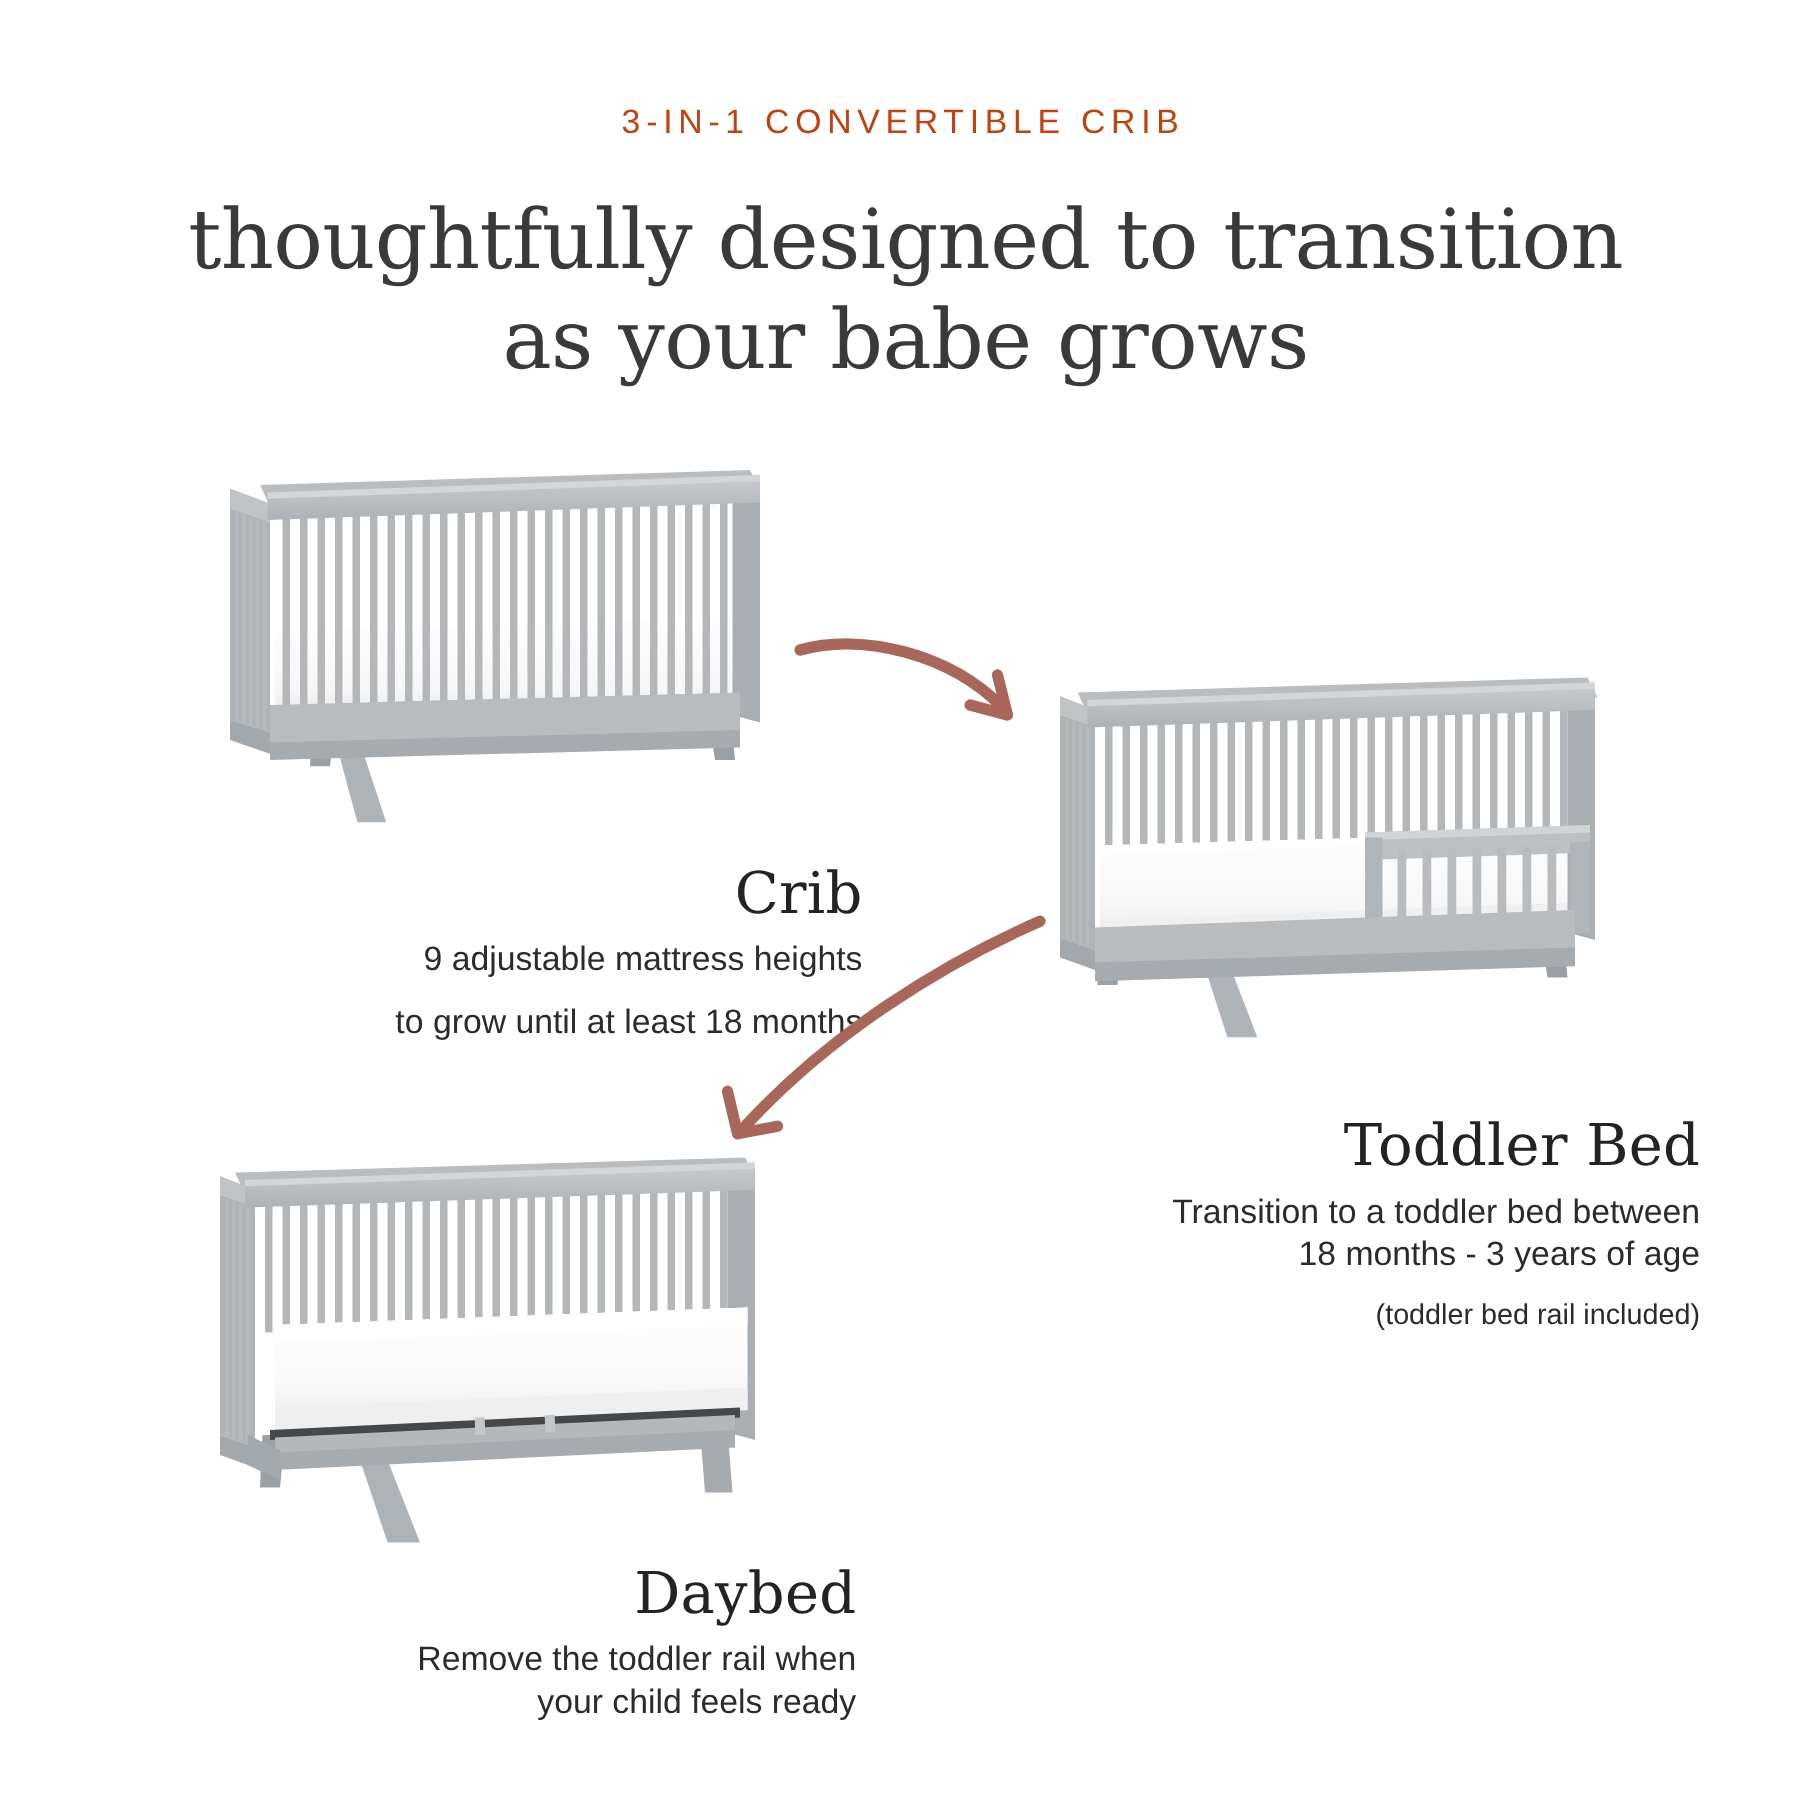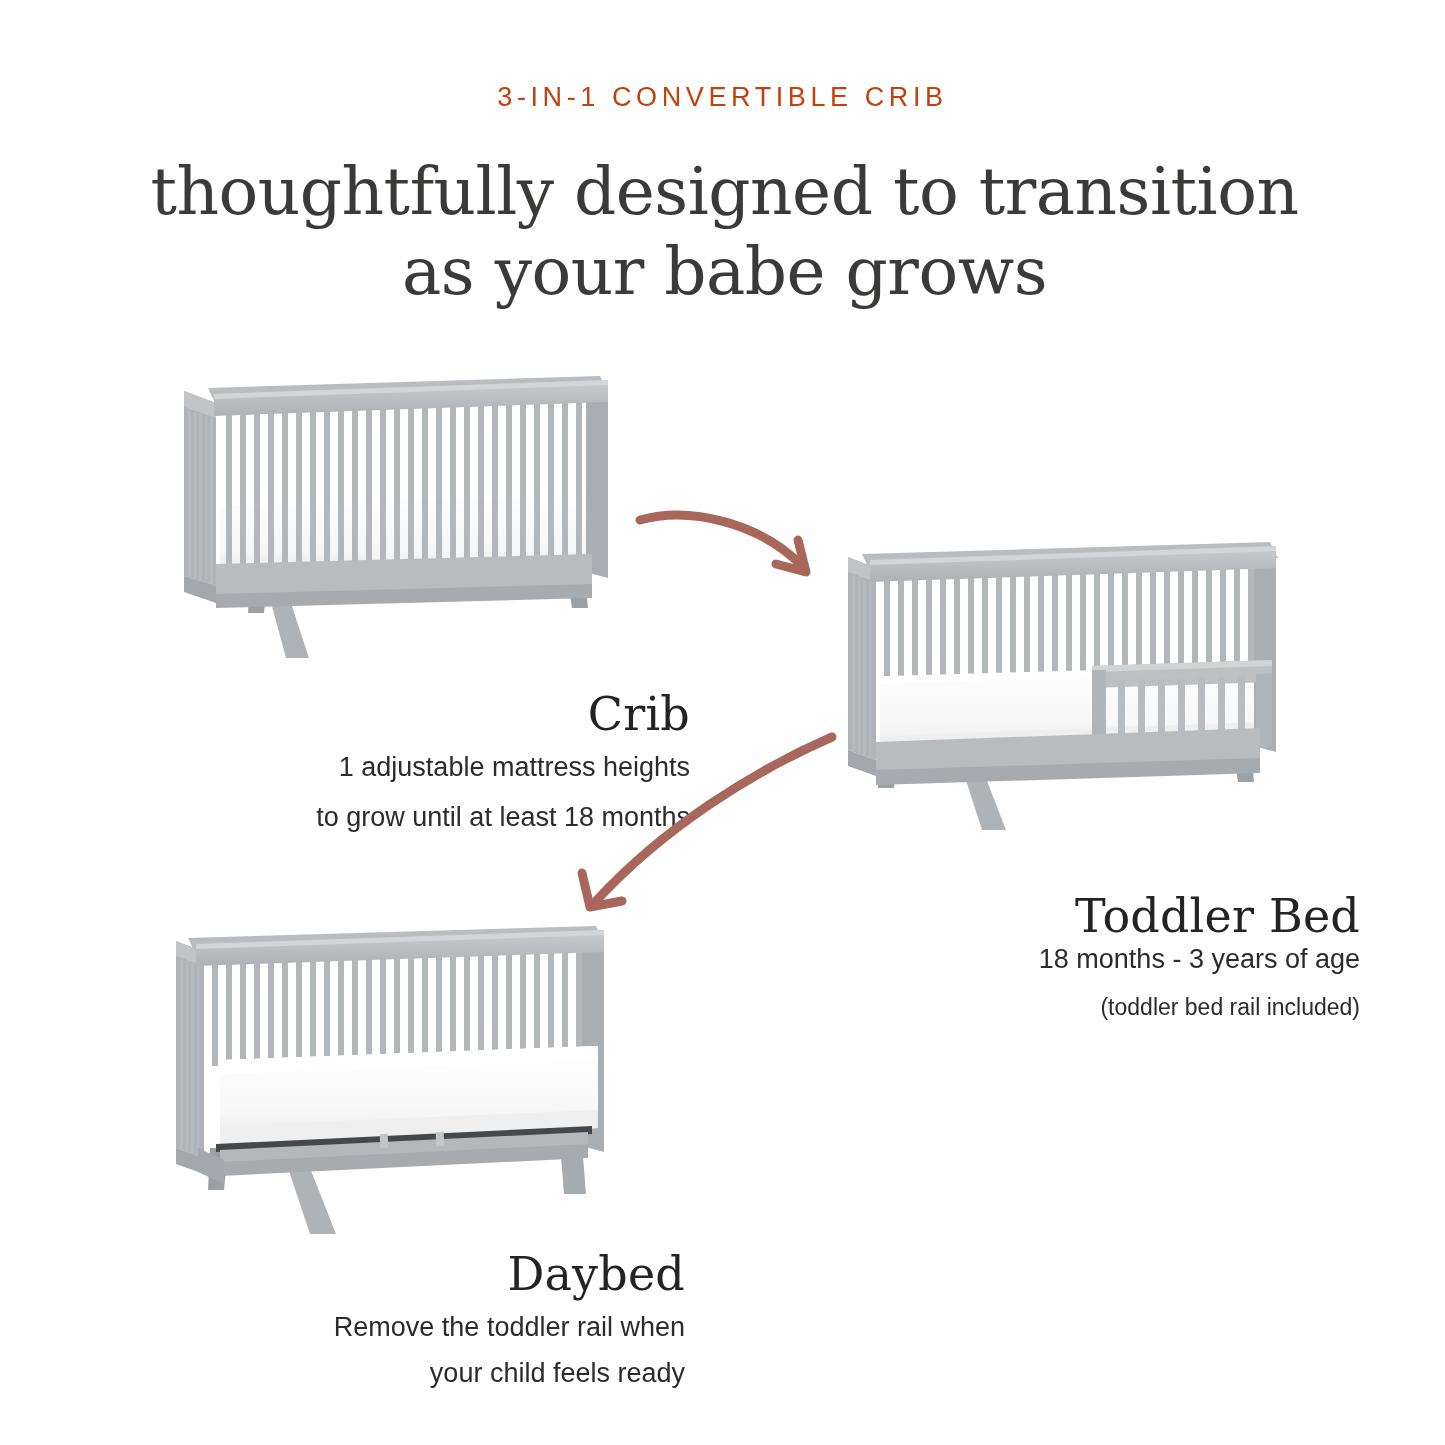--- a/index.html
+++ b/index.html
@@ -179,21 +179,21 @@
       <path d="M46,36 L440,22 L440,44 L46,58 Z" fill="url(#topCrib)"></path>
       <path d="M46,36 L440,22 L440,27 L46,41 Z" fill="#d2d6d8"></path>
 
       <path d="M48,206 L424,196 L424,238 L48,249 Z" fill="#b8bcbf"></path>
       <path d="M48,236 L424,226 L424,240 L48,250 Z" fill="#a6abaf"></path>
     </svg>
   </div>
 
   <div class="caption" id="caption-crib">
     <h3>Crib</h3>
-    <p>1 adjustable mattress heights</p>
+    <p>9 adjustable mattress heights</p>
     <p style="margin-top:16px">to grow until at least 18 months</p>
   </div>
 
   <div class="arrow" id="arrow-crib-to-toddler">
     <svg viewBox="0 0 240 120" xmlns="http://www.w3.org/2000/svg">
       <path d="M10,42 C60,28 130,45 172,88" fill="none" stroke="#a9675c" stroke-width="9" stroke-linecap="round"></path>
       <path d="M146,86 L176,94 L168,62" fill="none" stroke="#a9675c" stroke-width="9" stroke-linecap="round" stroke-linejoin="round"></path>
     </svg>
   </div>
 
@@ -286,20 +286,21 @@
         <path d="M416,144 L432,143 L432,216 L416,218 Z" fill="#b0b5b9"></path>
       </g>
 
       <path d="M36,212 L420,198 L420,242 L36,254 Z" fill="#b8bcbf"></path>
       <path d="M36,240 L420,228 L420,243 L36,255 Z" fill="#a6abaf"></path>
     </svg>
   </div>
 
   <div class="caption" id="caption-toddler">
     <h3>Toddler Bed</h3>
+    <p>Transition to a toddler bed between</p>
     <p style="margin-top:0">18 months - 3 years of age</p>
     <p class="small">(toddler bed rail included)</p>
   </div>
 
   <div class="arrow" id="arrow-toddler-to-daybed">
     <svg viewBox="0 0 320 220" xmlns="http://www.w3.org/2000/svg">
       <path d="M292,22 C214,56 124,112 56,186" fill="none" stroke="#a9675c" stroke-width="9" stroke-linecap="round"></path>
       <path d="M42,158 L50,192 L82,186" fill="none" stroke="#a9675c" stroke-width="9" stroke-linecap="round" stroke-linejoin="round"></path>
     </svg>
   </div>
@@ -385,16 +386,16 @@
         <path d="M52,250 L420,232 L420,246 L52,264 Z" fill="#a6abaf"></path>
       </g>
 
       <path d="M30,236 L56,248 L56,272 L30,260 Z" fill="#a3a8ac"></path>
     </svg>
   </div>
 
   <div class="caption" id="caption-daybed">
     <h3>Daybed</h3>
     <p>Remove the toddler rail when</p>
-    <p style="margin-top:12px">your child feels ready</p>
+    <p style="margin-top:0">your child feels ready</p>
   </div>
 
 </div>
 
 </body></html>

